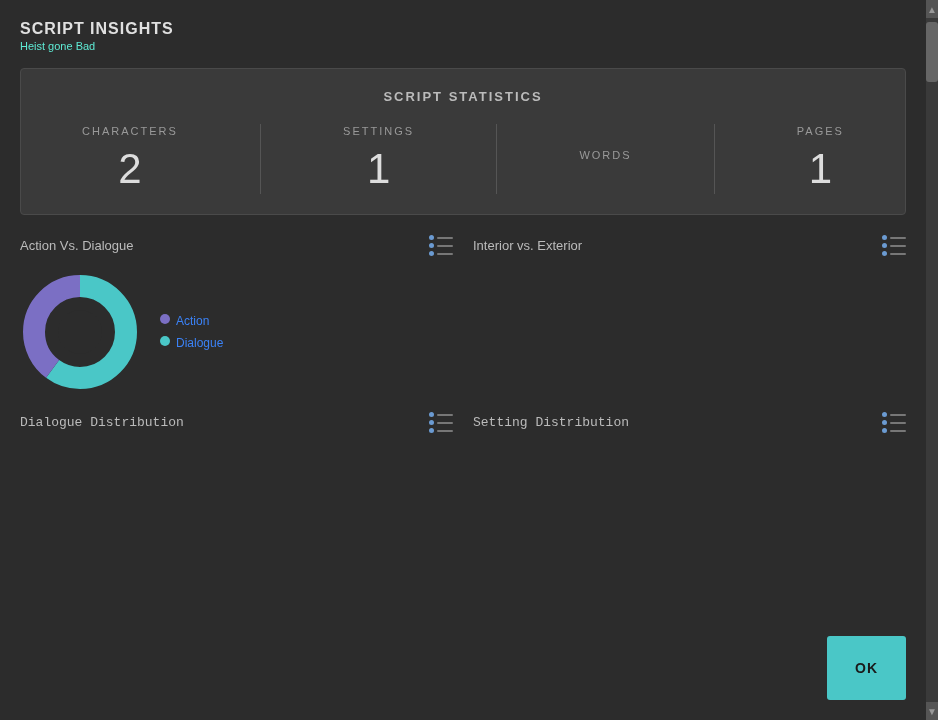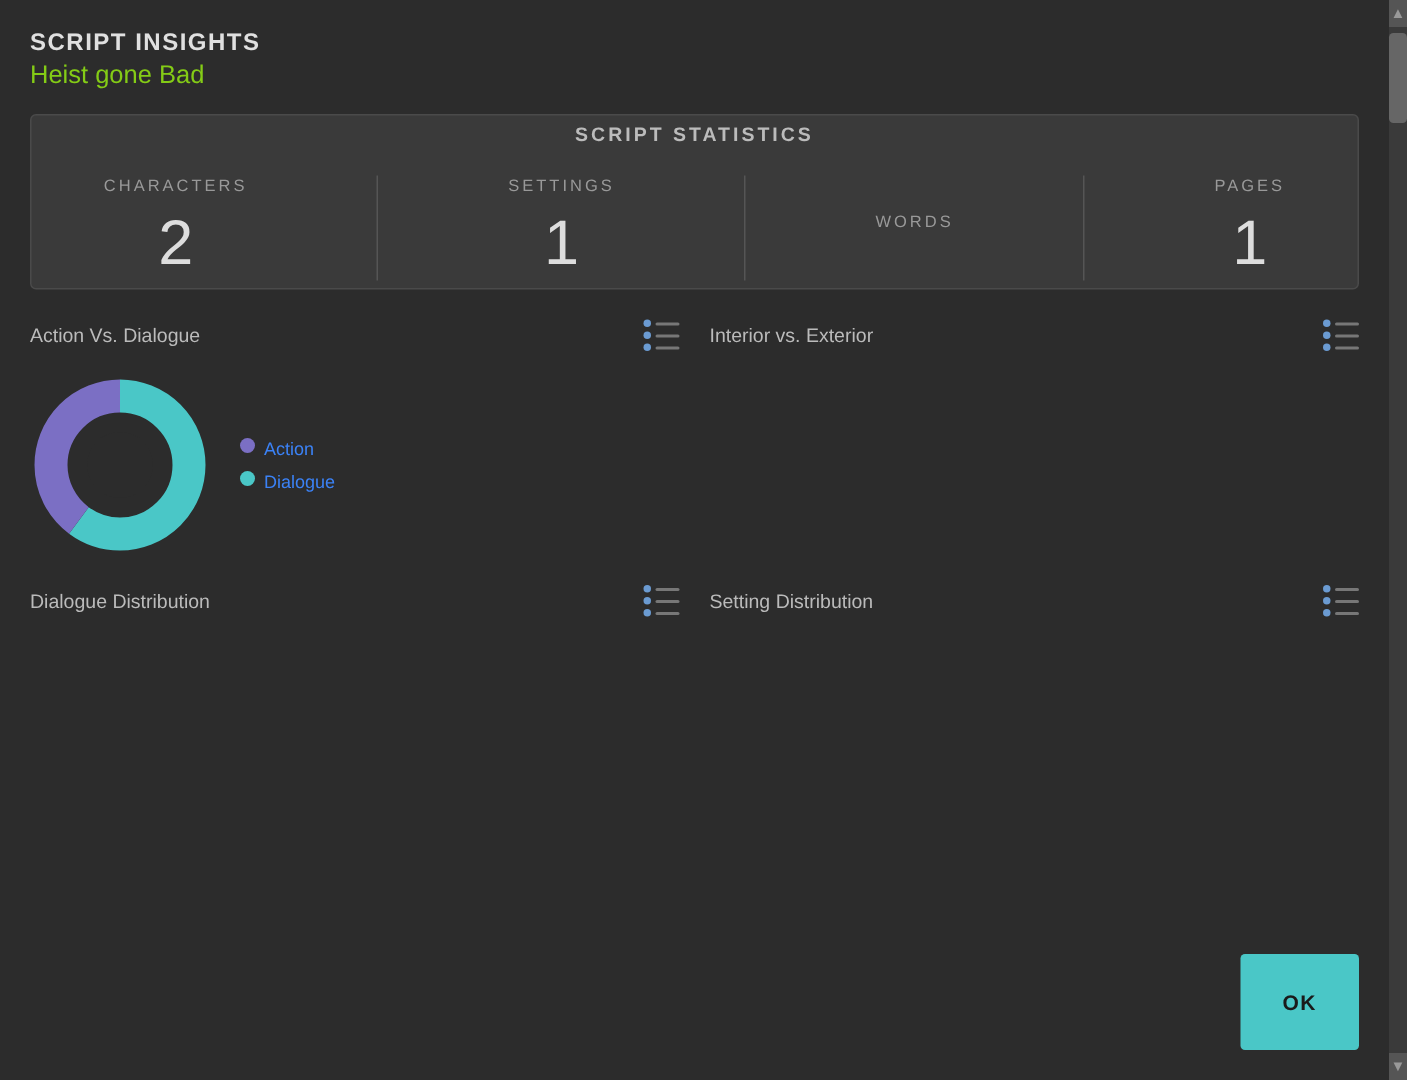--- a/index.html
+++ b/index.html
@@ -75,30 +75,30 @@
 
     .app-title {
       font-size: 16px;
       font-weight: bold;
       color: #e0e0e0;
       letter-spacing: 1px;
       text-transform: uppercase;
     }
 
     .app-subtitle {
-      font-size: 17px;
-      color: #84cc16;
+      font-size: 11px;
+      color: #5eead4;
       margin-top: 2px;
     }
 
     .stats-card {
       background: #3a3a3a;
       border: 1px solid #4a4a4a;
       border-radius: 4px;
-      padding: 5px;
+      padding: 20px;
       margin-top: 16px;
     }
 
     .stats-title {
       text-align: center;
       font-size: 13px;
       font-weight: bold;
       color: #bbb;
       letter-spacing: 2px;
       text-transform: uppercase;
@@ -235,20 +235,21 @@
       height: 10px;
       border-radius: 50%;
       flex-shrink: 0;
     }
 
     
     .bottom-row {
       display: flex;
       margin-top: 20px;
       gap: 20px;
+      font-family: Liberation Mono, monospace;
     }
 
     .bottom-panel {
       flex: 1;
     }
 
     
     .ok-button {
       position: absolute;
       bottom: 20px;

